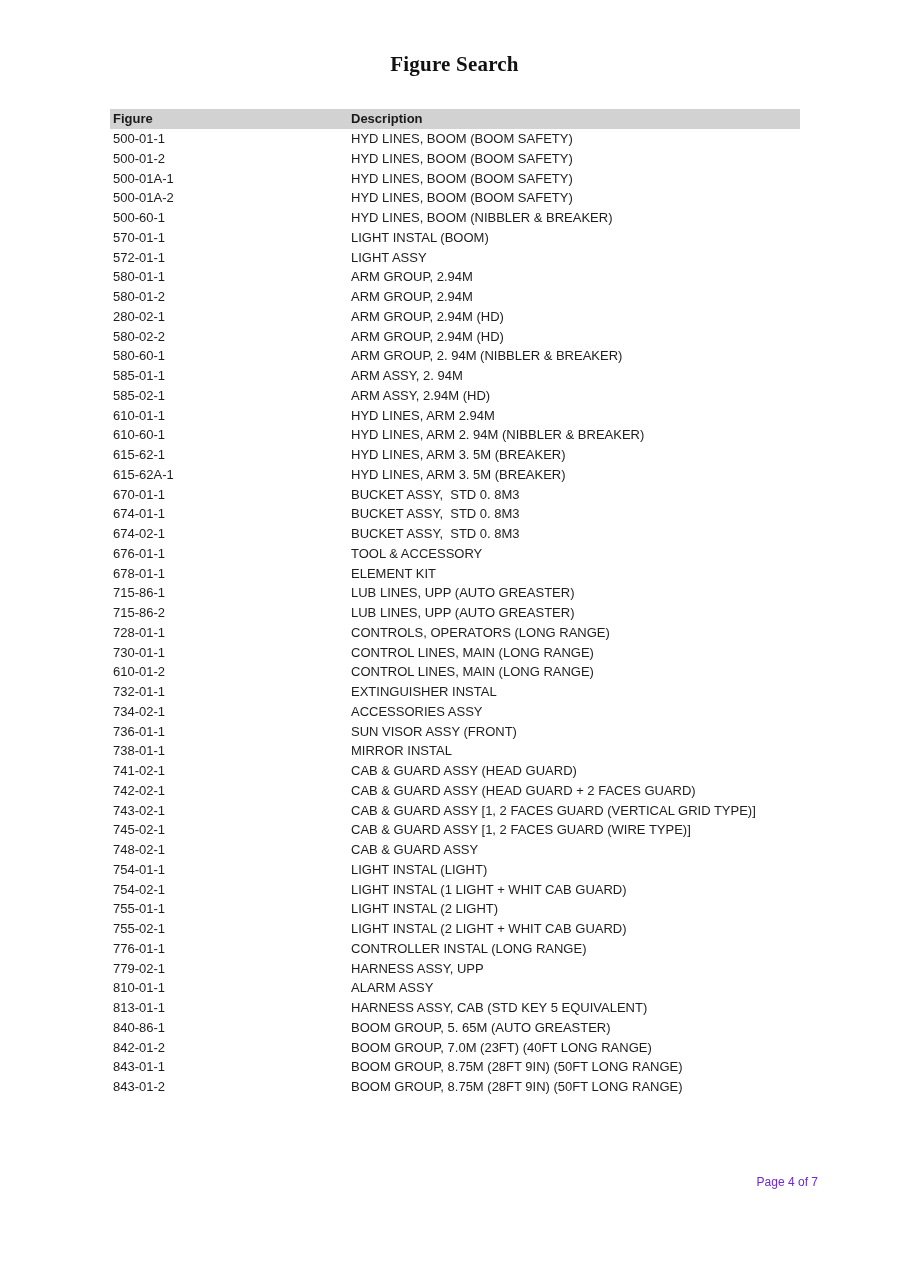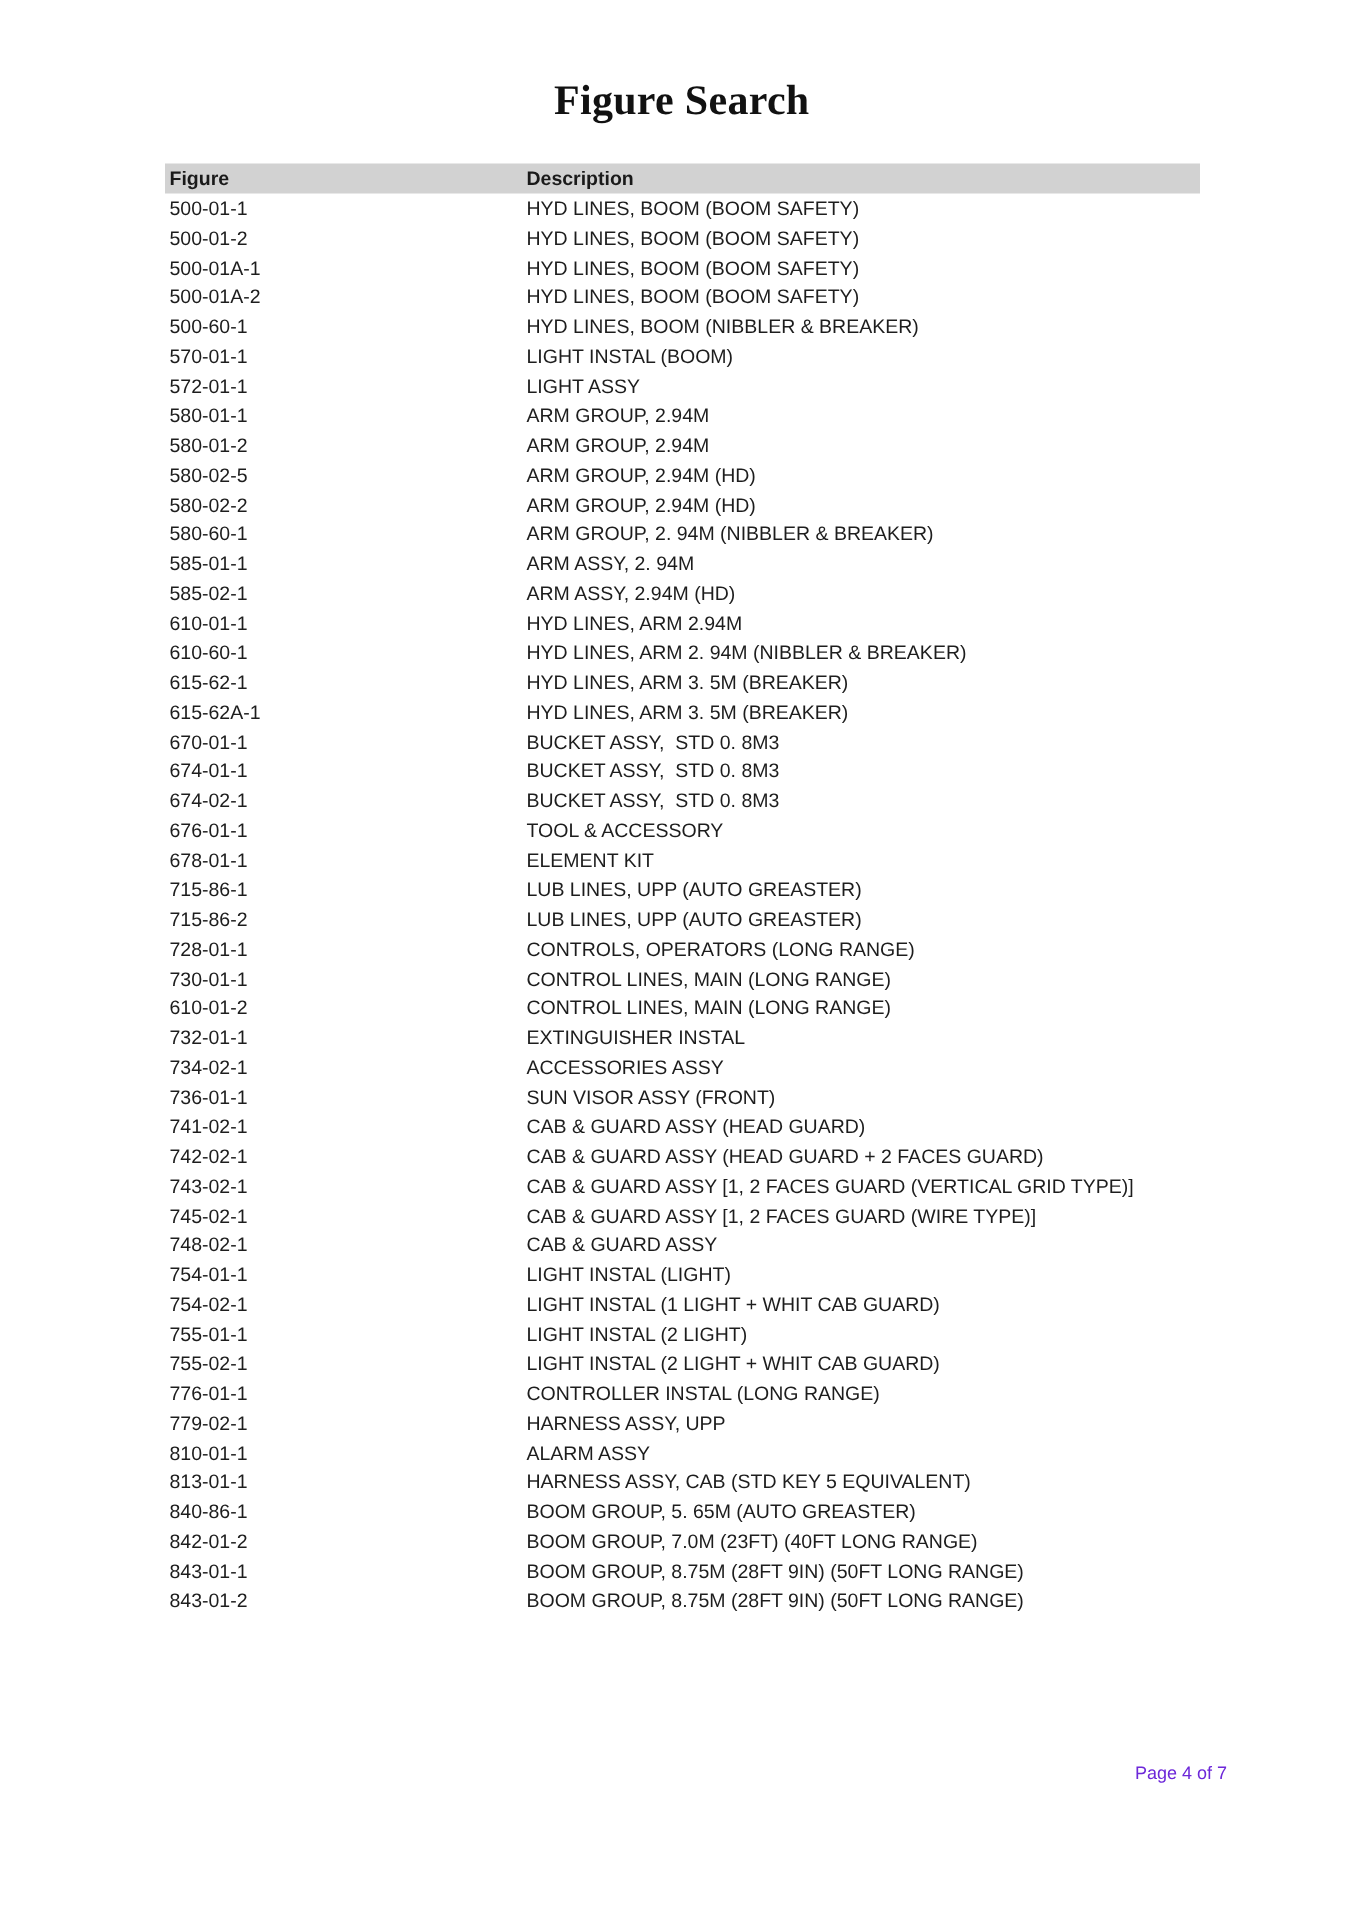--- a/index.html
+++ b/index.html
@@ -16,21 +16,21 @@
     overflow: hidden;
   }
   .page-title {
     position: absolute;
     top: 52px;
     left: 0;
     width: 909px;
     text-align: center;
     font-family: "Liberation Serif", "DejaVu Serif", serif;
     font-weight: bold;
-    font-size: 28px;
+    font-size: 21px;
     color: #111111;
     margin: 0;
     letter-spacing: 0.2px;
   }
   .figure-table {
     position: absolute;
     top: 109px;
     left: 110px;
     width: 690px;
     border-collapse: collapse;
@@ -115,21 +115,21 @@
       </tr>
       <tr>
         <td>580-01-1</td>
         <td>ARM GROUP, 2.94M</td>
       </tr>
       <tr>
         <td>580-01-2</td>
         <td>ARM GROUP, 2.94M</td>
       </tr>
       <tr>
-        <td>580-02-5</td>
+        <td>280-02-1</td>
         <td>ARM GROUP, 2.94M (HD)</td>
       </tr>
       <tr>
         <td>580-02-2</td>
         <td>ARM GROUP, 2.94M (HD)</td>
       </tr>
       <tr>
         <td>580-60-1</td>
         <td>ARM GROUP, 2. 94M (NIBBLER &amp; BREAKER)</td>
       </tr>
@@ -203,20 +203,24 @@
       </tr>
       <tr>
         <td>734-02-1</td>
         <td>ACCESSORIES ASSY</td>
       </tr>
       <tr>
         <td>736-01-1</td>
         <td>SUN VISOR ASSY (FRONT)</td>
       </tr>
       <tr>
+        <td>738-01-1</td>
+        <td>MIRROR INSTAL</td>
+      </tr>
+      <tr>
         <td>741-02-1</td>
         <td>CAB &amp; GUARD ASSY (HEAD GUARD)</td>
       </tr>
       <tr>
         <td>742-02-1</td>
         <td>CAB &amp; GUARD ASSY (HEAD GUARD + 2 FACES GUARD)</td>
       </tr>
       <tr>
         <td>743-02-1</td>
         <td>CAB &amp; GUARD ASSY [1, 2 FACES GUARD (VERTICAL GRID TYPE)]</td>

